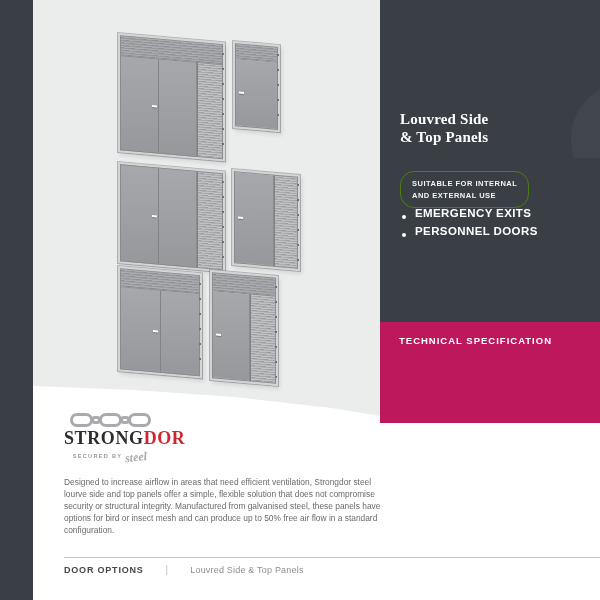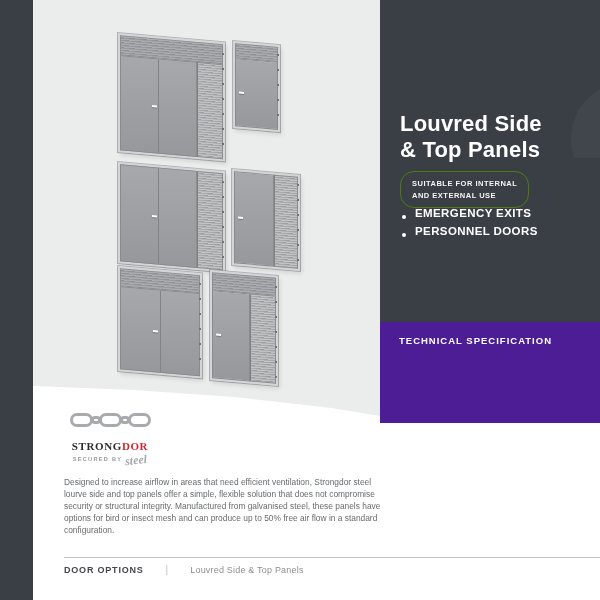--- a/index.html
+++ b/index.html
@@ -69,48 +69,48 @@
   .panel {
     position:absolute; left:380px; top:0; width:220px; height:423px;
     background:#3a3f46; color:#fff; overflow:hidden;
   }
   .wm-ring {
     position:absolute; top:82px; right:-85px; width:114px; height:114px;
     border:38px solid rgba(255,255,255,0.04); border-radius:50%;
   }
   .wm-bar { position:absolute; top:158px; right:0; width:62px; height:30px; background:#3a3f46; }
 
-  .panel-title { position:absolute; left:20px; top:111px; font-size:22px; line-height:1.18; font-weight:700; letter-spacing:.2px; }
+  .panel-title { position:absolute; left:20px; top:111px; font-size:15px; line-height:1.18; font-weight:700; letter-spacing:.2px;font-family:Liberation Serif, serif; }
 
   .badge {
     position:absolute; left:20px; top:171px;
     display:inline-block; padding:6px 11px;
     border:1px solid #4d7c0f; border-radius:14px;
     font-size:7.5px; font-weight:700; letter-spacing:.5px; line-height:1.55; color:#f4f5f5;
   }
 
   .bullets { position:absolute; left:22px; top:207px; list-style:none; }
   .bullets li { display:flex; align-items:flex-end; margin-bottom:6px; font-size:11.5px; font-weight:700; letter-spacing:.4px; }
   .bullets li .dot { width:4px; height:4px; border-radius:50%; background:#fff; margin-right:9px; flex:0 0 auto; }
 
   .tech {
     position:absolute; left:0; bottom:0; width:220px; height:101px;
-    background:#4c1d95; padding:13px 16px 0 19px;
+    background:#be185d; padding:13px 16px 0 19px;
   }
   .tech h3 { font-size:9.5px; font-weight:700; letter-spacing:1px; color:#ffffff; margin-bottom:7px; }
   .tech p { font-size:7.3px; line-height:1.5; color:#c7c9cc; }
   .tech .body { border-bottom:1px solid #979aa0; padding-bottom:3px; }
   .tech .note { border-bottom:1px solid #979aa0; padding:3px 0 3px; }
 
   
   .logo { position:absolute; left:64px; top:412px; width:92px; text-align:center; }
   .chain { display:flex; justify-content:center; align-items:center; height:16px; }
   .chain .link { width:23px; height:14px; border:3.5px solid #a8aaad; border-radius:7px; background:transparent; }
   .chain .mini { width:10px; height:8px; border:3px solid #a8aaad; border-radius:4px; margin:0 -2px; }
-  .brand { margin-top:12px; font-family:"Liberation Serif", serif; font-weight:700; font-size:11px; letter-spacing:.6px; color:#2d2c2b; white-space:nowrap; }
+  .brand { margin-top:0; font-family:"Liberation Serif", serif; font-weight:700; font-size:18px; letter-spacing:.6px; color:#2d2c2b; white-space:nowrap; }
   .brand .red { color:#d0272e; }
   .secured { margin-top:1px; font-size:5.6px; letter-spacing:1.3px; color:#97999c; font-weight:700; }
   .secured .script { font-family:"Liberation Serif", serif; font-style:italic; font-weight:700; font-size:12px; letter-spacing:0; color:#a6a8ab; display:inline-block; transform:rotate(-6deg); margin-left:3px; vertical-align:-3px; }
 
   
   .desc { position:absolute; left:64px; top:477px; width:322px; font-size:8.4px; line-height:1.42; color:#696b6e; }
   .footer-line { position:absolute; left:64px; right:0; top:557px; height:1px; background:#c4c5c7; }
   .footer { position:absolute; left:64px; top:564px; font-size:9px; display:flex; align-items:center;gap:16px; }
   .footer .section { font-weight:700; letter-spacing:.8px; color:#43464b; }
   .footer .divider { color:#bfc0c2; margin:0 6px; font-size:10px; font-weight:400; }

